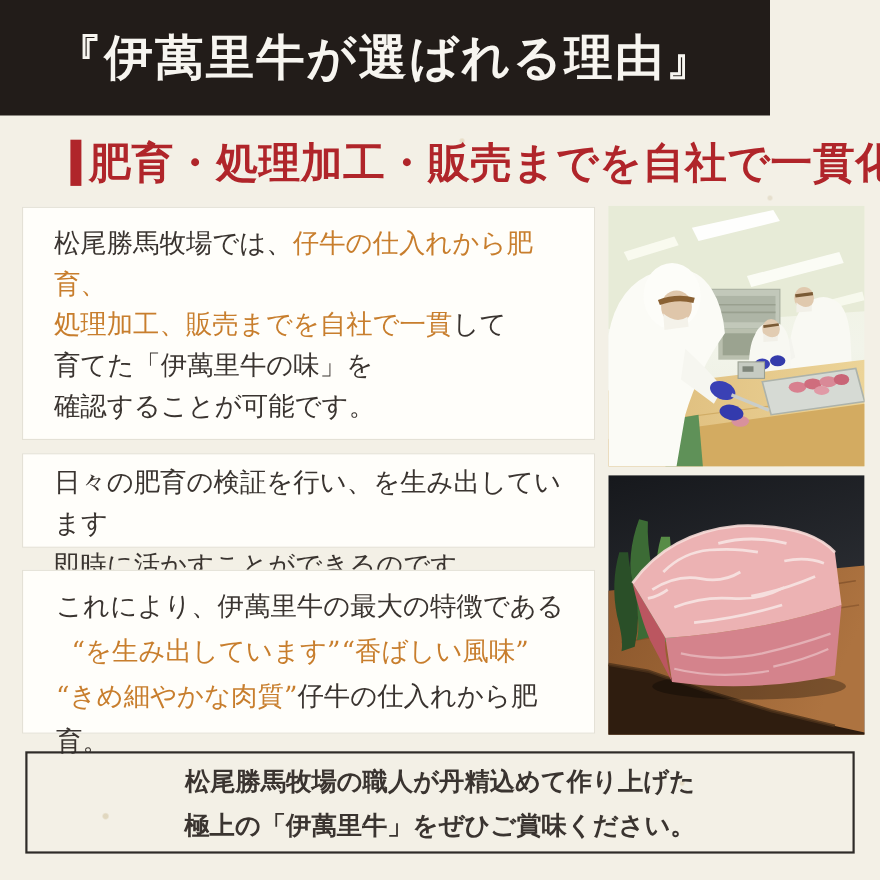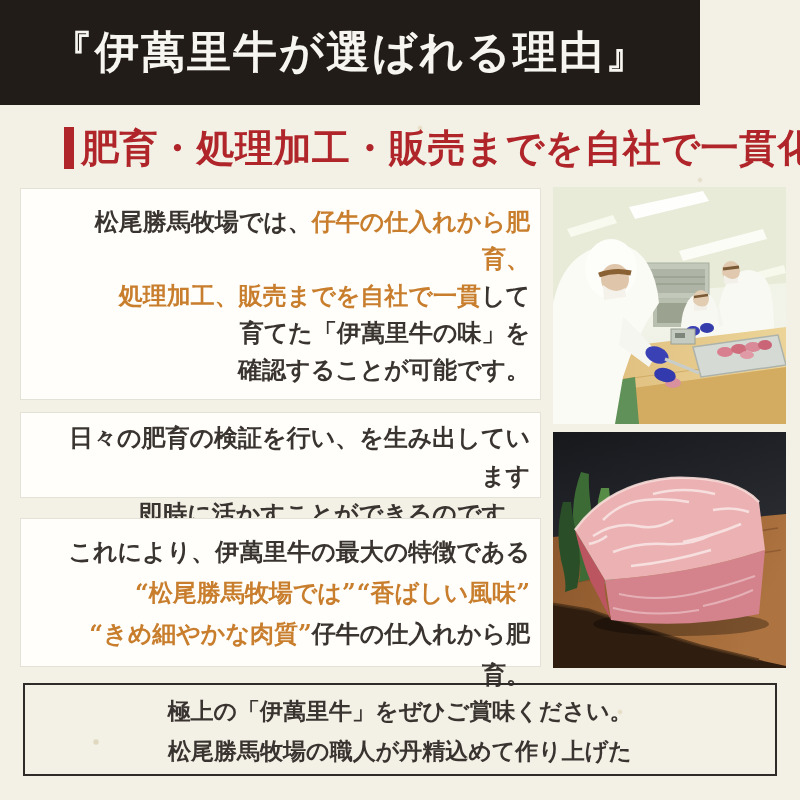--- a/index.html
+++ b/index.html
@@ -23,21 +23,21 @@
     color:#f7f5f0; font-size:44px; font-weight:700; letter-spacing:2px; white-space:nowrap;
   }
   .section-heading {
     position:absolute; left:28px; top:126px; display:flex; align-items:center; white-space:nowrap;margin-left:36px;
   }
   .red-bar { width:10px; height:42px; background:#b0252a; margin-right:7px; flex:none; }
   .heading-text { color:#b0252a; font-size:38px; font-weight:700; line-height:44px; letter-spacing:0.5px; }
 
   .text-box {
     position:absolute; background:#fffefa; border:1px solid #e4e1d6; box-sizing:border-box;
-    font-weight:700; color:#3a3430;text-align:right;
+    font-weight:400; color:#3a3430;
   }
   .box1 { left:20px; top:188px; width:521px; height:212px; padding:14px 10px 0 28px; font-size:24px; line-height:37px; }
   .box2 { left:20px; top:412px; width:521px; height:86px; padding:6px 10px 0 28px; font-size:24px; line-height:38px; }
   .box3 { left:20px; top:518px; width:521px; height:149px; padding:12px 10px 0 30px; font-size:24px; line-height:41px; }
   .em { color:#c87e2d; }
   .indent { margin-left:14px; }
   .gap-left { margin-left:1px; }
 
   .footer-box {
     position:absolute; left:23px; top:683px; width:754px; height:93px;
@@ -201,22 +201,22 @@
           <path d="M66,162 q36,8 74,0 q34,-8 62,-18"></path>
           <path d="M60,176 q40,10 86,2"></path>
           <path d="M150,174 q28,-6 50,-16"></path>
         </g>
       </g>
     </svg>
   </div>
 
   <div class="text-box box3">
     <div>これにより、伊萬里牛の最大の特徴である</div>
-    <div class="indent"><span class="em">“松尾勝馬牧場では”</span><span class="em gap-left">“香ばしい風味”</span></div>
+    <div class="indent"><span class="em">“を生み出しています”</span><span class="em gap-left">“香ばしい風味”</span></div>
     <div><span class="em">“きめ細やかな肉質”</span><span>仔牛の仕入れから肥育。</span></div>
   </div>
 
   <div class="footer-box">
+    <div>松尾勝馬牧場の職人が丹精込めて作り上げた</div>
     <div>極上の「伊萬里牛」をぜひご賞味ください。</div>
-    <div>松尾勝馬牧場の職人が丹精込めて作り上げた</div>
   </div>
 
 </div>
 
 </body></html>

